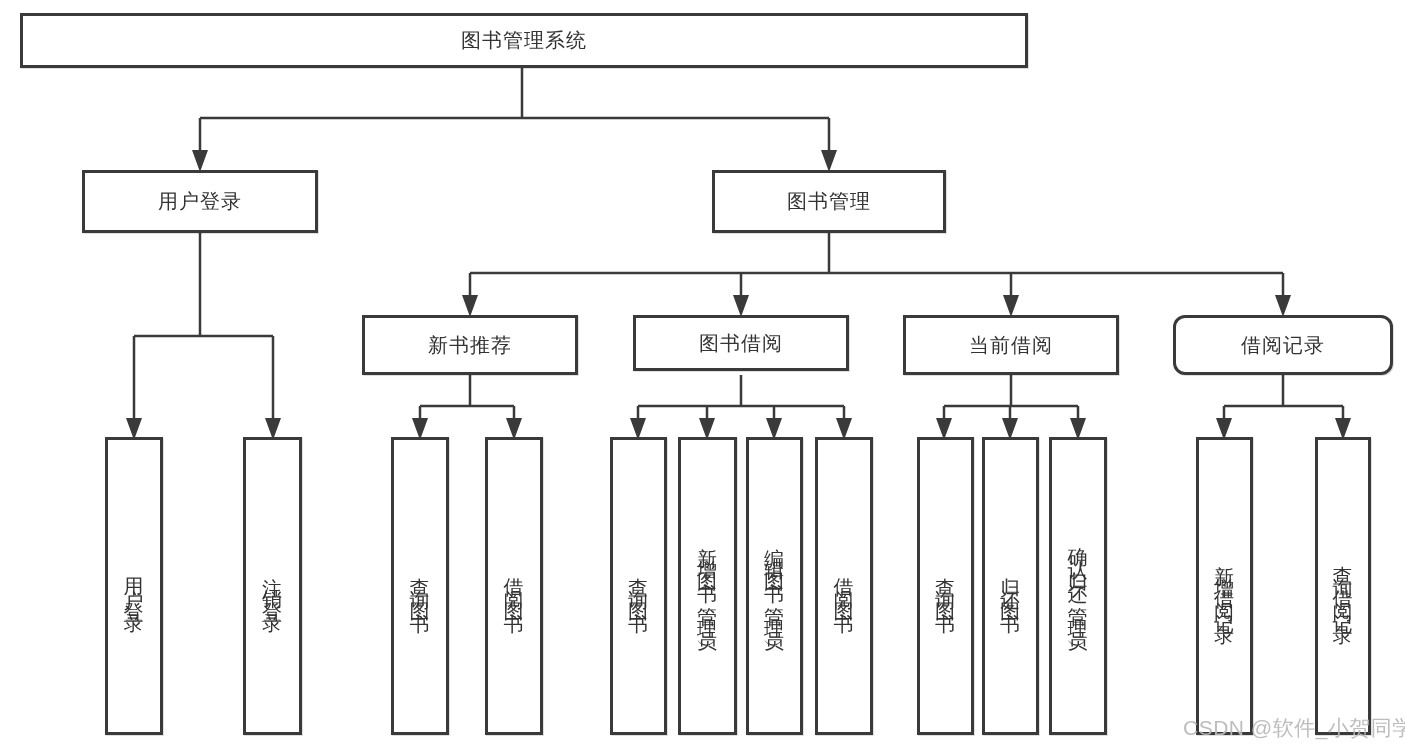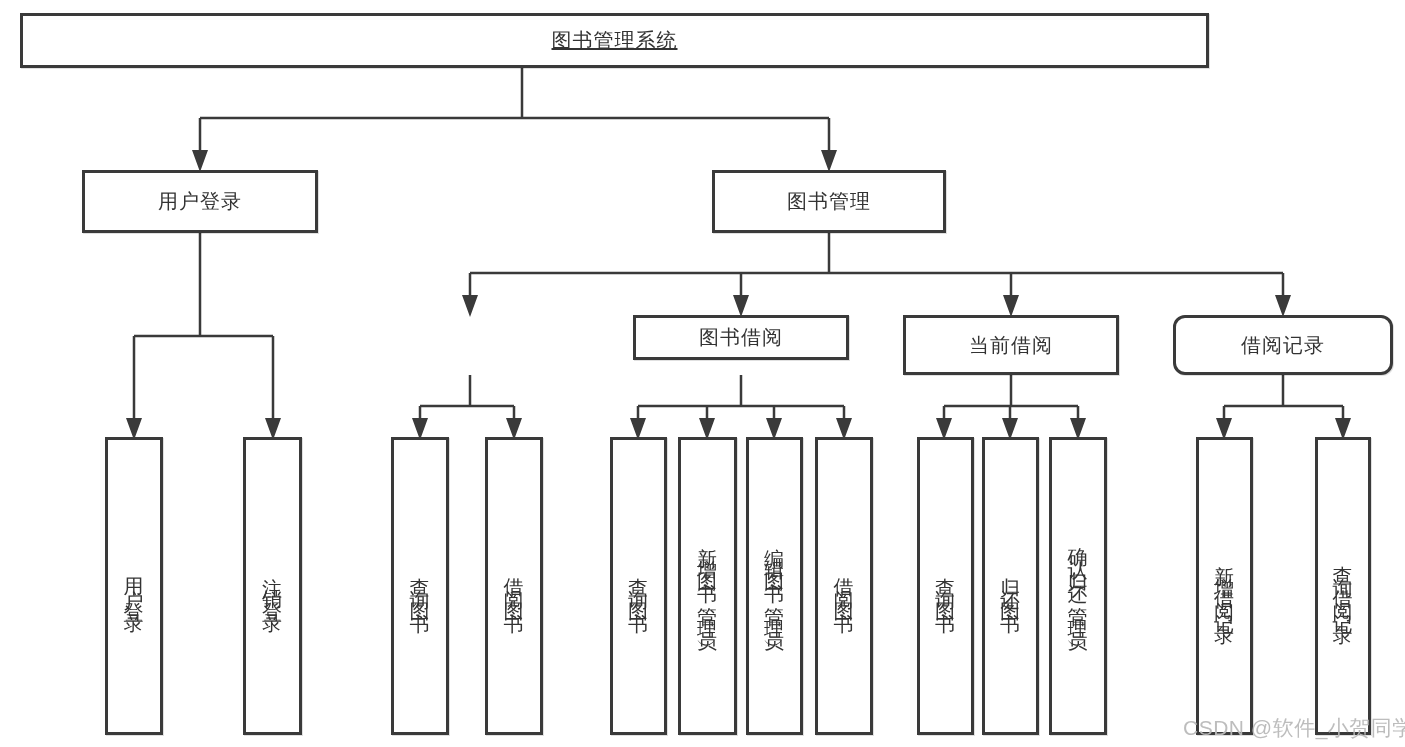--- a/index.html
+++ b/index.html
@@ -36,25 +36,25 @@
   }
   .vbox span {
     writing-mode: vertical-rl;
     text-orientation: mixed;
     font-size: 20px;
     letter-spacing: 12px;
     line-height: 1;
     white-space: nowrap;
   }
   
-  .n-root { left: 20px;   top: 13px;  width: 1189px; height: 55px; text-decoration: underline; }
+  .n-root { left: 20px;   top: 13px;  width: 1008px; height: 55px; }
   .n-ul   { left: 82px;   top: 170px; width: 236px;  height: 63px; }
   .n-bm   { left: 712px;  top: 170px; width: 234px;  height: 63px; }
   .n-g0   { left: 362px;  top: 315px; width: 216px;  height: 60px; }
-  .n-g1   { left: 633px;  top: 315px; width: 216px;  height: 45px; }
+  .n-g1   { left: 633px;  top: 315px; width: 216px;  height: 56px; }
   .n-g2   { left: 903px;  top: 315px; width: 216px;  height: 60px; justify-content: center; }
   .n-g3   { left: 1173px; top: 315px; width: 220px;  height: 60px; border-radius: 12px; }
   
   .leaf { top: 437px; height: 298px; }
   .n-l0  { left: 105px;  width: 58px; }
   .n-l1  { left: 243px;  width: 59px; }
   .n-l2  { left: 391px;  width: 58px; }
   .n-l3  { left: 485px;  width: 58px; }
   .n-l4  { left: 610px;  width: 57px; }
   .n-l5  { left: 678px;  width: 59px; }
@@ -118,20 +118,23 @@
     <span>图书管理系统</span>
   </div>
 
   <div class="node hbox n-ul">
     <span>用户登录</span>
   </div>
   <div class="node hbox n-bm">
     <span>图书管理</span>
   </div>
 
+  <div class="node hbox n-g0">
+    <span>新书推荐</span>
+  </div>
   <div class="node hbox n-g1">
     <span>图书借阅</span>
   </div>
   <div class="node hbox n-g2">
     <span>当前借阅</span>
   </div>
   <div class="node hbox n-g3">
     <span>借阅记录</span>
   </div>
 

